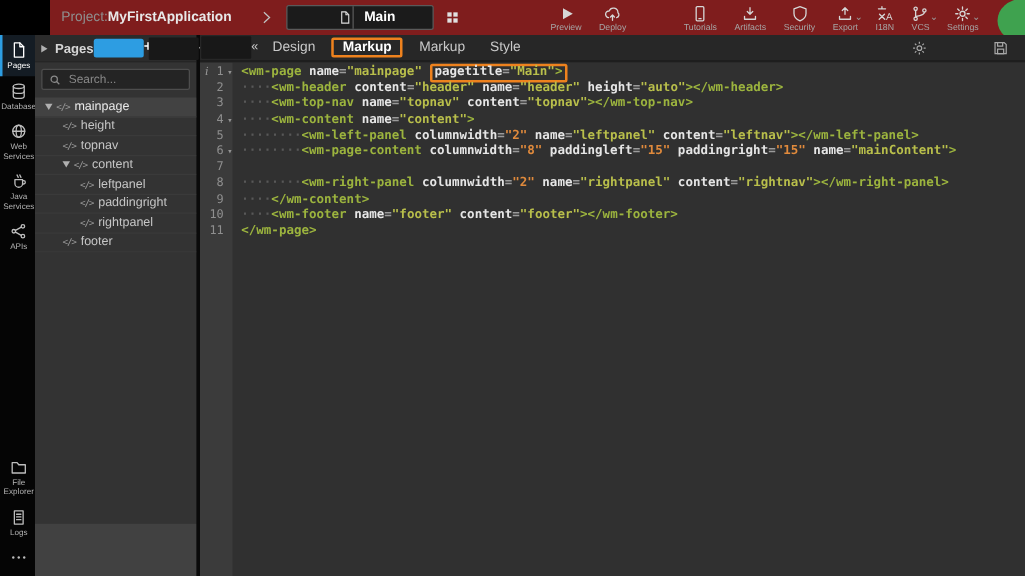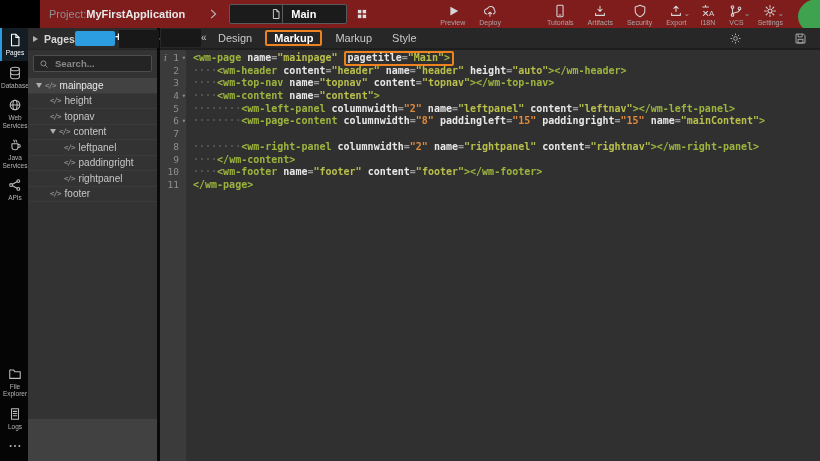--- a/index.html
+++ b/index.html
@@ -48,21 +48,21 @@
   .ex-header{height:22px;flex:0 0 22px;background:#2b2b2b;border-bottom:1px solid #242424;display:flex;align-items:center;padding:0 5px;}
   .ex-header .hlabel{font-size:10.5px;font-weight:bold;color:#d6d6d6;margin-left:6px;}
   .tri-r{width:0;height:0;border-top:3.5px solid transparent;border-bottom:3.5px solid transparent;border-left:5px solid #b0b0b0;}
   .tri-d{width:0;height:0;border-left:3.5px solid transparent;border-right:3.5px solid transparent;border-top:5px solid #b0b0b0;}
   #plus-btn{margin-left:auto;width:15px;height:15px;background:var(--accent-blue,#2d9de2);border-radius:2px;color:#fff;
             font-size:12px;line-height:13px;text-align:center;font-weight:bold;}
   .collapse-btn{width:12px;height:18px;background:#181818;color:#c9c9c9;font-size:10px;line-height:17px;text-align:center;border-radius:1px;}
   #pages-collapse{margin-left:4px;}
   #search-wrap{padding:5px 5px 6px;background:#333;}
   #search-box{height:17px;background:#242424;border:1px solid #4d4d4d;border-radius:2px;display:flex;align-items:center;padding:0 5px;color:#8a8a8a;}
-  #search-box input{flex:1;background:transparent;border:none;outline:none;color:#ccc;font-size:9.5px;margin-left:4px;width:80px;font-family:"Liberation Sans",sans-serif;font-weight:bold;}
+  #search-box input{flex:1;background:transparent;border:none;outline:none;color:#ccc;font-size:9.5px;margin-left:4px;width:80px;font-family:"Liberation Sans",sans-serif;}
   #search-box input::placeholder{color:#8a8a8a;}
   #tree{background:#333;}
   .trow{height:15.5px;display:flex;align-items:center;font-size:10px;color:#c6c6c6;border-bottom:1px solid #3a3a3a;white-space:nowrap;}
   .trow.selected{background:#424242;color:#e9e9e9;}
   .trow .tcaret{margin-right:3px;flex:0 0 auto;}
   .trow .cico{font-family:"DejaVu Sans Mono",monospace;font-size:7.5px;color:#9a9a9a;margin-right:4px;letter-spacing:-1px;}
   #ex-spacer{flex:1;background:#333;}
   #below-vars{height:42px;flex:0 0 42px;background:#414141;}
 
   

